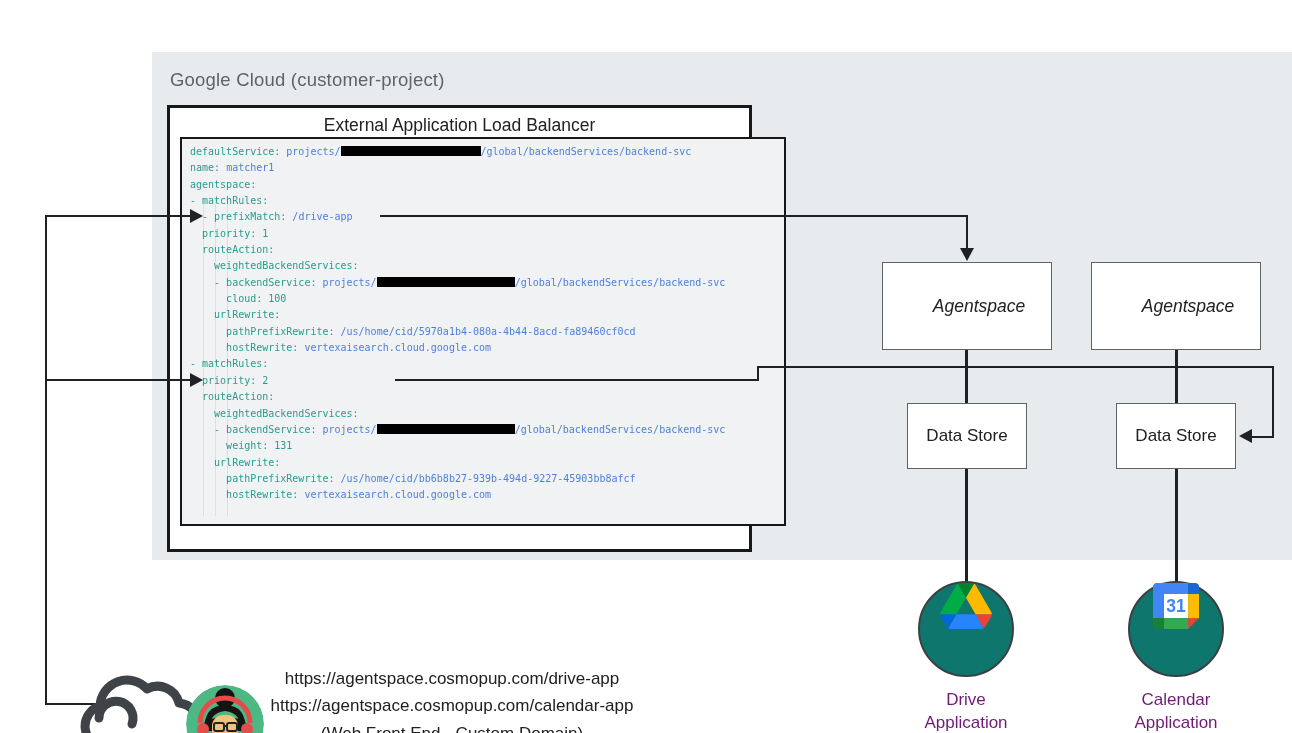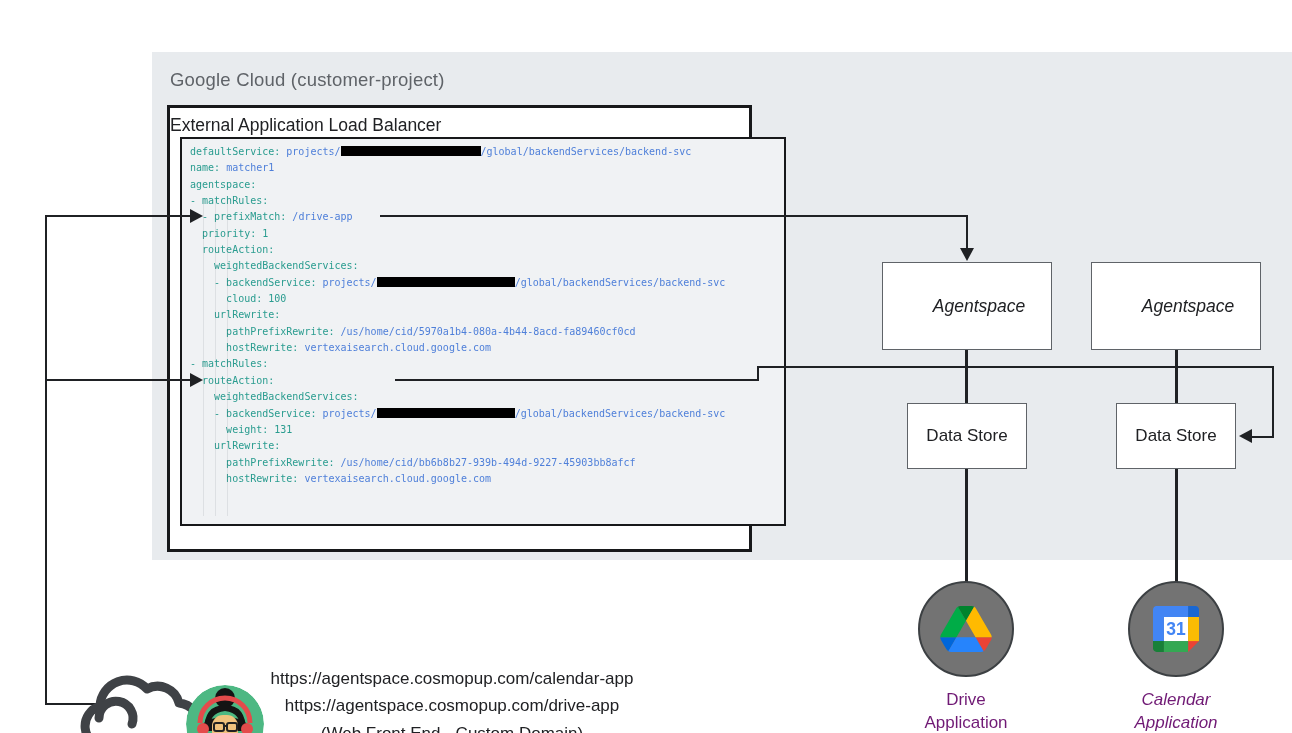--- a/index.html
+++ b/index.html
@@ -4,40 +4,40 @@
 <style>
   * { box-sizing: border-box; margin: 0; padding: 0; }
   html,body { background:#fff; }
   body { font-family: "Liberation Sans", sans-serif; }
   #canvas { position: relative; width: 1292px; height: 733px; background:#fff; overflow: hidden; margin-top: 34px; }
 
   .panel { position:absolute; left:152px; top:18px; width:1140px; height:508px; background:#e8ebee; z-index:1; }
   .gc-label { position:absolute; left:170px; top:35px; font-size:18.5px; color:#5f6368; z-index:4; letter-spacing:0.2px; }
 
   .elb-box { position:absolute; left:167px; top:71px; width:585px; height:447px; background:#fff; border:3px solid #17181a; z-index:2; }
-  .elb-title { margin-top:7px; font-size:17.5px; color:#202124; }
+  .elb-title { margin-top:7px; text-align:center; font-size:17.5px; color:#202124; }
 
   .code-box { position:absolute; left:10px; top:29px; width:606px; height:389px; background:#f0f2f4; border:2px solid #17181a; padding:5px 0 0 8px; overflow:hidden; }
   .code-line { white-space:pre; font-family:"DejaVu Sans Mono", monospace; font-size:10px; line-height:16.35px; height:16.35px; }
   .ck { color:#299c8f; }
   .cv { color:#4e7fd9; }
   .redact { display:inline-block; height:10px; background:#000; vertical-align:middle; margin-bottom:2px; }
   .guide { position:absolute; top:60px; bottom:8px; width:1px; background:rgba(60,70,80,0.10); }
 
   .h-line, .v-line { position:absolute; background:#1f2124; z-index:5; }
   .arr { position:absolute; width:0; height:0; z-index:5; }
   .arr-right { border-top:7px solid transparent; border-bottom:7px solid transparent; border-left:13px solid #1f2124; }
   .arr-down  { border-left:7px solid transparent; border-right:7px solid transparent; border-top:13px solid #1f2124; }
   .arr-left  { border-top:7px solid transparent; border-bottom:7px solid transparent; border-right:13px solid #1f2124; }
 
   .node { position:absolute; background:#fff; border:1.5px solid #5f6368; z-index:6; display:flex; align-items:center; justify-content:center; color:#202124; }
   .agentspace { width:170px; height:88px; font-size:17.5px; font-style:italic;padding-left:24px; }
   .datastore  { width:120px; height:66px; font-size:17px; }
 
-  .app-circle { position:absolute; width:96px; height:96px; background:#737373; border:2px solid #3c4043; border-radius:50%; z-index:6; display:flex; align-items:center; justify-content:center; }
+  .app-circle { position:absolute; width:96px; height:96px; background:#0f766e; border:2px solid #3c4043; border-radius:50%; z-index:6; display:flex; align-items:flex-start; justify-content:center; }
   .app-label { position:absolute; width:150px; text-align:center; font-size:17px; line-height:22.5px; color:#701a75; white-space:pre-line; z-index:6; }
 
   .frontend-text { position:absolute; left:247px; top:631px; width:410px; text-align:center; font-size:17px; line-height:27.4px; color:#202124; z-index:6; }
 
   .cloud-wrap { position:absolute; left:74px; top:618px; z-index:6; }
   .avatar-wrap { position:absolute; left:186px; top:651px; z-index:7; }
 </style>
 </head>
 <body>
 
@@ -59,20 +59,21 @@
         <div class="code-line"><span class="ck">  - prefixMatch: </span><span class="cv">/drive-app</span></div>
         <div class="code-line"><span class="ck">  priority: 1</span></div>
         <div class="code-line"><span class="ck">  routeAction:</span></div>
         <div class="code-line"><span class="ck">    weightedBackendServices:</span></div>
         <div class="code-line"><span class="ck">    - backendService: </span><span class="cv">projects/</span><span class="redact" style="width: 138px;"></span><span class="cv">/global/backendServices/backend-svc</span></div>
         <div class="code-line"><span class="ck">      cloud: 100</span></div>
         <div class="code-line"><span class="ck">    urlRewrite:</span></div>
         <div class="code-line"><span class="ck">      pathPrefixRewrite: </span><span class="cv">/us/home/cid/5970a1b4-080a-4b44-8acd-fa89460cf0cd</span></div>
         <div class="code-line"><span class="ck">      hostRewrite: </span><span class="cv">vertexaisearch.cloud.google.com</span></div>
         <div class="code-line"><span class="ck">- matchRules:</span></div>
+        <div class="code-line"><span class="ck">  priority: 2</span></div>
         <div class="code-line"><span class="ck">  routeAction:</span></div>
         <div class="code-line"><span class="ck">    weightedBackendServices:</span></div>
         <div class="code-line"><span class="ck">    - backendService: </span><span class="cv">projects/</span><span class="redact" style="width: 138px;"></span><span class="cv">/global/backendServices/backend-svc</span></div>
         <div class="code-line"><span class="ck">      weight: 131</span></div>
         <div class="code-line"><span class="ck">    urlRewrite:</span></div>
         <div class="code-line"><span class="ck">      pathPrefixRewrite: </span><span class="cv">/us/home/cid/bb6b8b27-939b-494d-9227-45903bb8afcf</span></div>
         <div class="code-line"><span class="ck">      hostRewrite: </span><span class="cv">vertexaisearch.cloud.google.com</span></div>
       </div>
   </div>
 
@@ -130,21 +131,21 @@
       <path fill="#34a853" d="M152.6 152.6H47.4V200h105.2z"></path>
       <path fill="#188038" d="M0 152.6v31.6C0 192.9 7.1 200 15.8 200h31.6v-47.4z"></path>
       <path fill="#1967d2" d="M200 47.4V15.8C200 7.1 192.9 0 184.2 0h-31.6v47.4z"></path>
       <path fill="#4285f4" d="M152.6 0H15.8C7.1 0 0 7.1 0 15.8v136.8h47.4V47.4h105.2z"></path>
       <text x="100" y="127" text-anchor="middle" font-family="Liberation Sans, sans-serif" font-size="76" font-weight="bold" fill="#4285f4">31</text>
     </svg>
   </div>
 
   <div class="app-label" style="left:891px; top:655px;">Drive
 Application</div>
-  <div class="app-label" style="left:1101px; top:655px;font-style:italic;">Calendar
+  <div class="app-label" style="left:1101px; top:655px;">Calendar
 Application</div>
 
   <div class="cloud-wrap">
     <svg width="124" height="112" viewBox="0 0 124 112">
       <path d="M30,95 a21,21 0 0 1 -4,-41 a27,27 0 0 1 47,-17 a22,22 0 0 1 32,14 a21,21 0 0 1 -4,44 z" fill="#ffffff" stroke="#3f4246" stroke-width="9" stroke-linejoin="round"></path>
       <path d="M25,66 a17,17 0 1 1 33,6" fill="none" stroke="#3f4246" stroke-width="9" stroke-linecap="round"></path>
     </svg>
   </div>
   <div class="avatar-wrap">
     <svg width="78" height="78" viewBox="0 0 78 78">
@@ -169,18 +170,18 @@
         <path d="M34,59 l5,11 l5,-11 z" fill="#ffffff"></path>
         <circle cx="24" cy="68" r="1.6" fill="#103c28"></circle>
           <circle cx="30" cy="73" r="1.6" fill="#103c28"></circle>
         <circle cx="49" cy="70" r="1.6" fill="#103c28"></circle>
           <circle cx="55" cy="66" r="1.6" fill="#103c28"></circle>
       </g>
     </svg>
   </div>
 
   <div class="frontend-text">
+    <div>https://agentspace.cosmopup.com/drive-app</div>
     <div>https://agentspace.cosmopup.com/calendar-app</div>
-    <div>https://agentspace.cosmopup.com/drive-app</div>
     <div>(Web Front End - Custom Domain)</div>
   </div>
 
 </div>
 
 </body></html>

